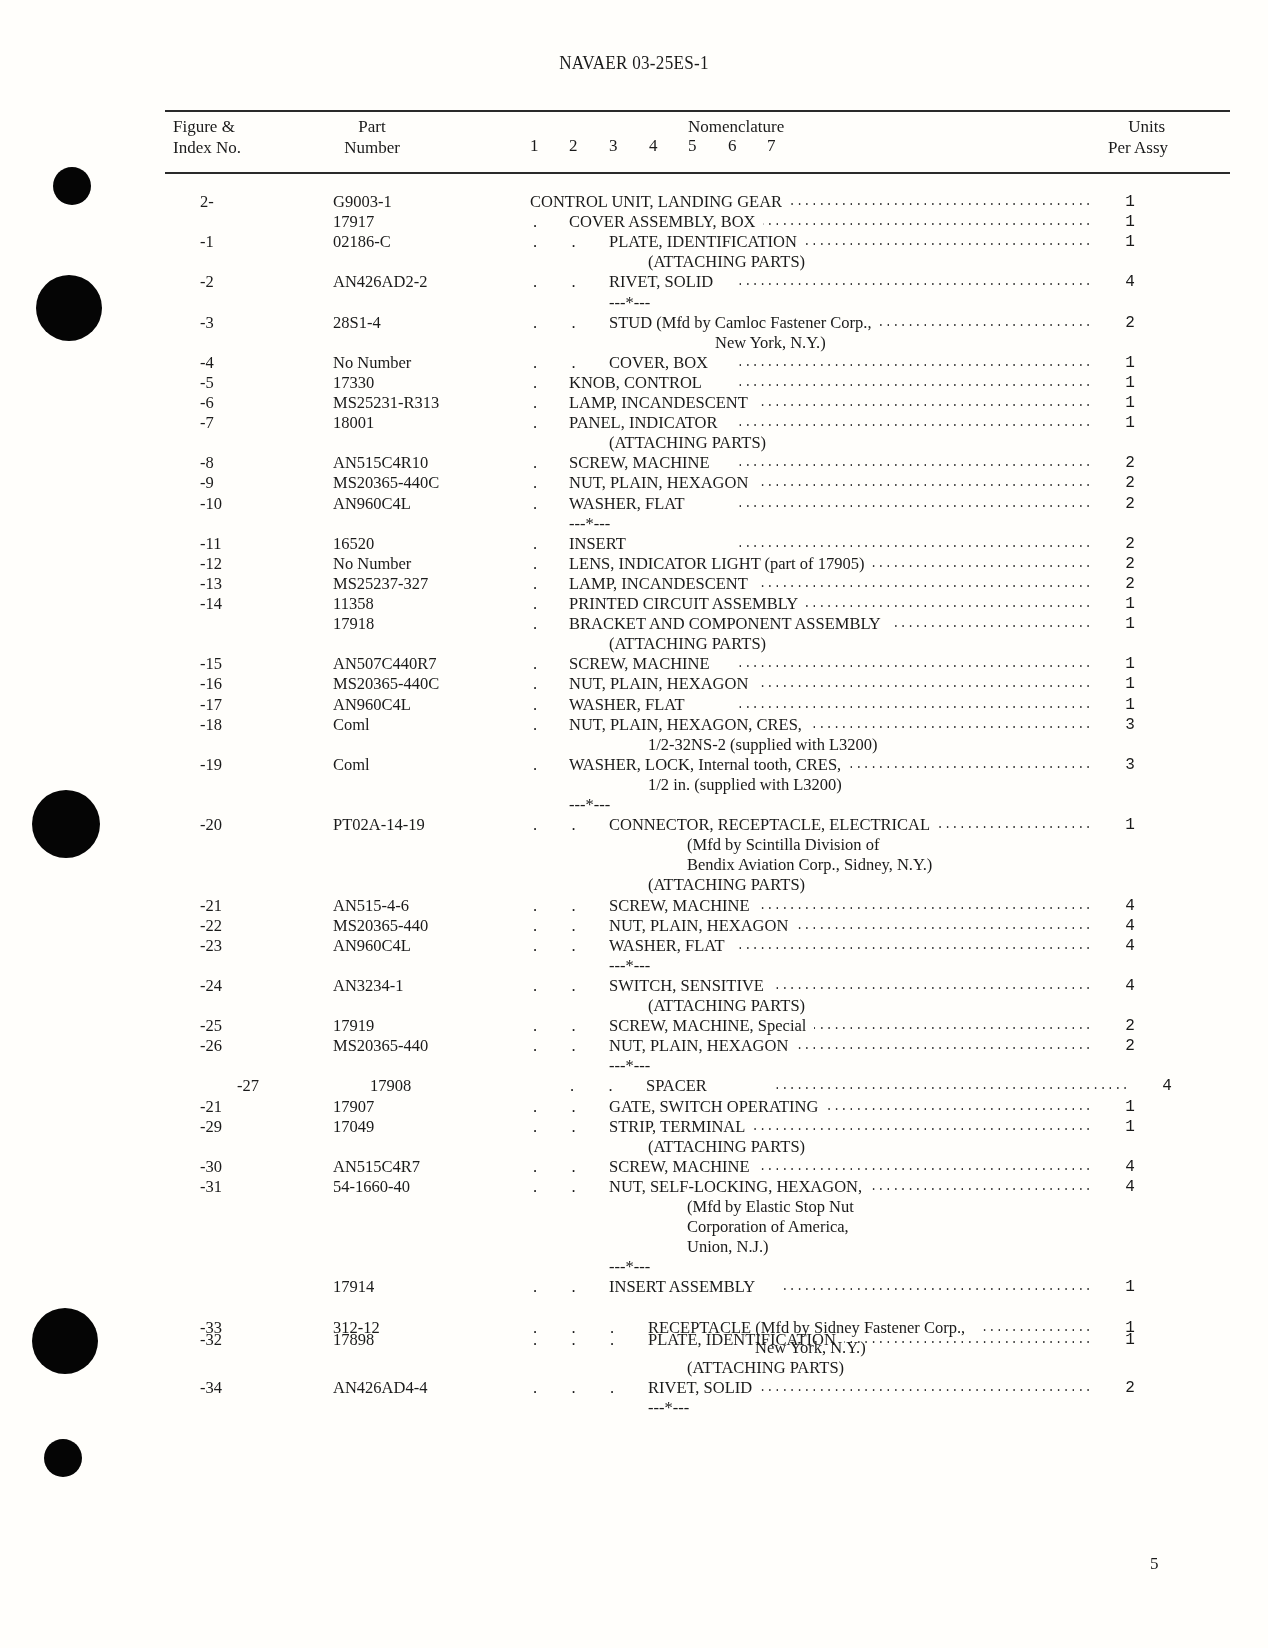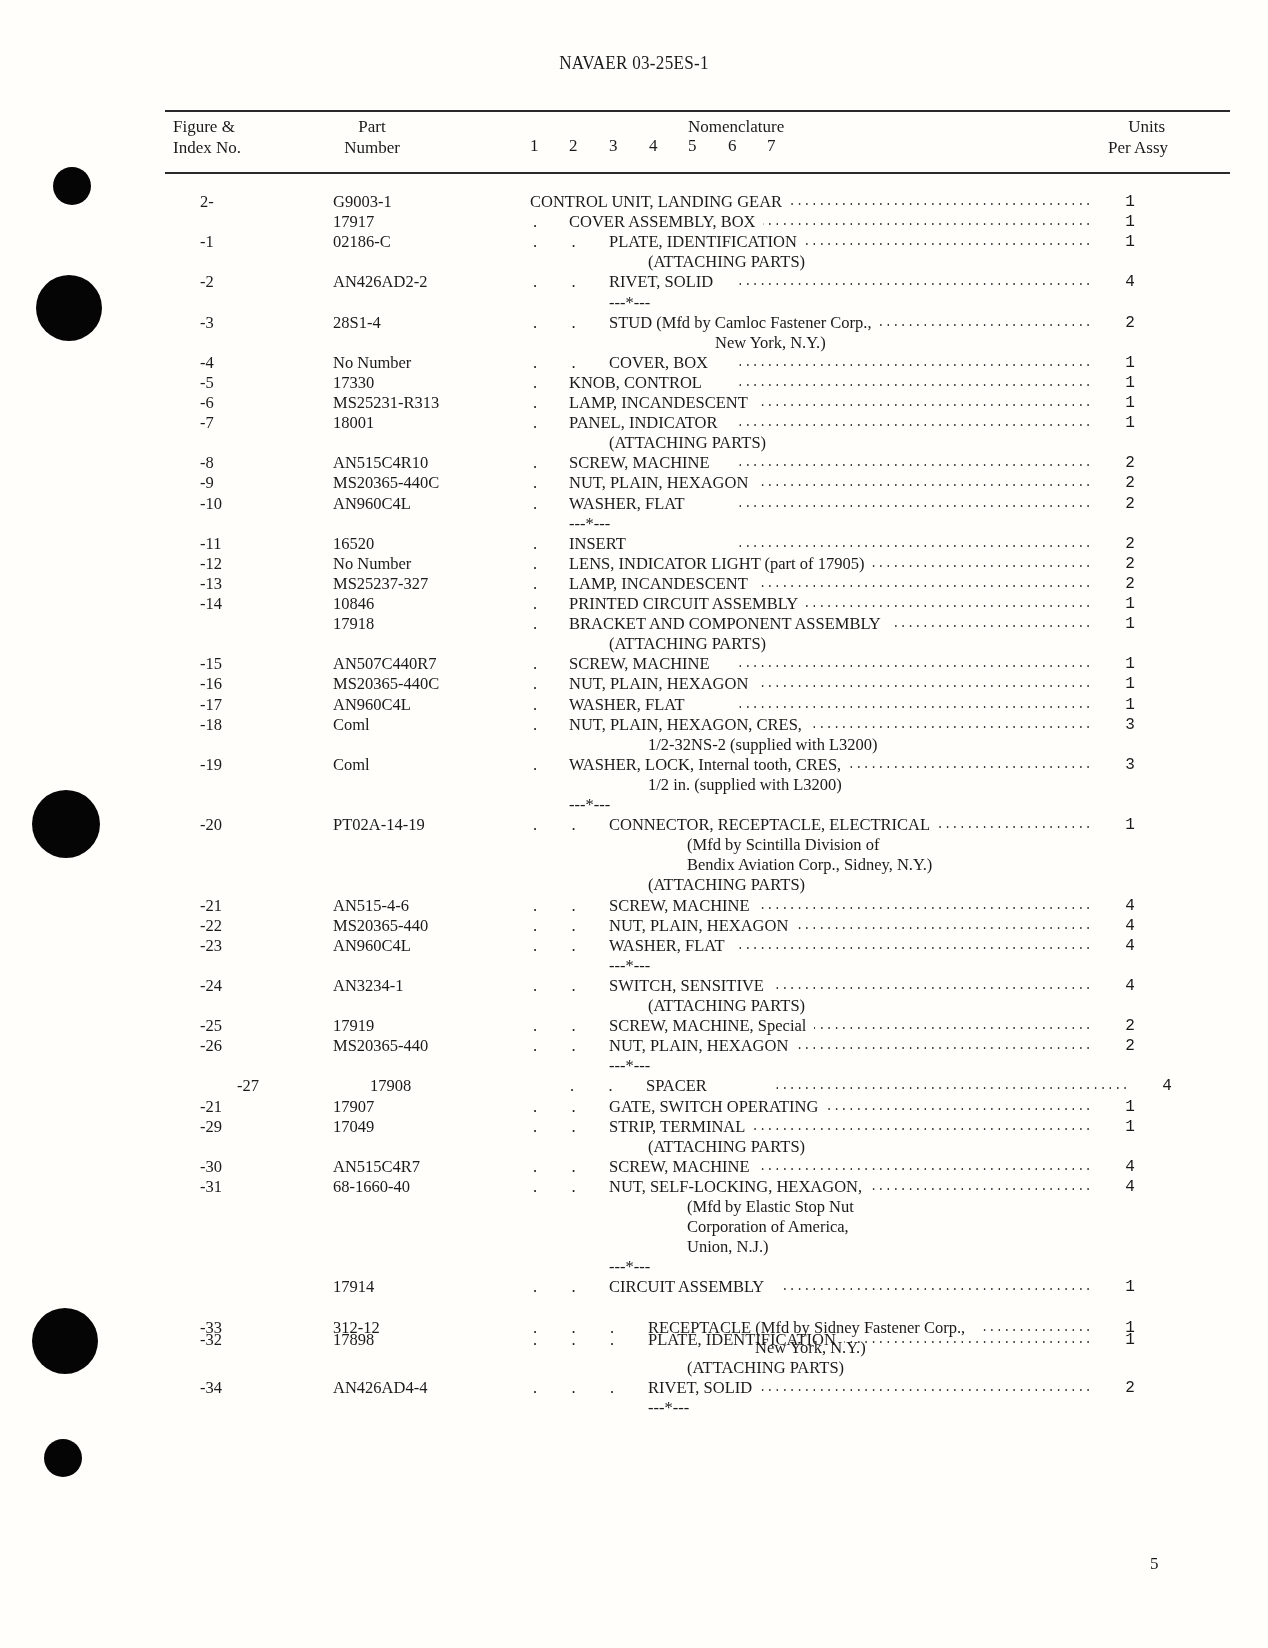--- a/index.html
+++ b/index.html
@@ -215,21 +215,21 @@
     <div class="row" style="top: 573.9px;">
       <span class="idx">-13</span>
       <span class="pn">MS25237-327</span>
       <span class="dots" style="left: 533px;">.</span>
       <span class="desc" style="left: 569px;">LAMP, INCANDESCENT</span>
       <span class="leader" style="width: 336px; left: 756px; right: auto; direction: rtl;">................................................</span>
       <span class="qty">2</span>
     </div>
     <div class="row" style="top: 594px;">
       <span class="idx">-14</span>
-      <span class="pn">10846</span>
+      <span class="pn">11358</span>
       <span class="dots" style="left: 533px;">.</span>
       <span class="desc" style="left: 569px;">PRINTED CIRCUIT ASSEMBLY</span>
       <span class="leader" style="width: 286px; left: 806px; right: auto; direction: rtl;">................................................</span>
       <span class="qty">1</span>
     </div>
     <div class="row" style="top: 614.1px;">
       <span class="idx"></span>
       <span class="pn">17918</span>
       <span class="dots" style="left: 533px;">.</span>
       <span class="desc" style="left: 569px;">BRACKET AND COMPONENT ASSEMBLY</span>
@@ -425,21 +425,21 @@
       <span class="idx">-30</span>
       <span class="pn">AN515C4R7</span>
       <span class="dots" style="left: 533px;">.</span>
       <span class="dots" style="left: 571.5px;">.</span>
       <span class="desc" style="left: 609px;">SCREW, MACHINE</span>
       <span class="leader" style="width: 334px; left: 758px; right: auto; direction: rtl;">................................................</span>
       <span class="qty">4</span>
     </div>
     <div class="row" style="top: 1176.9px;">
       <span class="idx">-31</span>
-      <span class="pn">68-1660-40</span>
+      <span class="pn">54-1660-40</span>
       <span class="dots" style="left: 533px;">.</span>
       <span class="dots" style="left: 571.5px;">.</span>
       <span class="desc" style="left: 609px;">NUT, SELF-LOCKING, HEXAGON,</span>
       <span class="leader" style="width: 222px; left: 870px; right: auto; direction: rtl;">................................................</span>
       <span class="qty">4</span>
     </div>
     <div class="row" style="top: 1197px;">
       <span class="idx"></span>
       <span class="pn"></span>
       <span class="desc" style="left: 687px;">(Mfd by Elastic Stop Nut</span>
@@ -457,21 +457,21 @@
     <div class="row" style="top: 1257.3px;">
       <span class="idx"></span>
       <span class="pn"></span>
       <span class="desc" style="left: 609px;">---*---</span>
     </div>
     <div class="row" style="top: 1277.4px;">
       <span class="idx"></span>
       <span class="pn">17914</span>
       <span class="dots" style="left: 533px;">.</span>
       <span class="dots" style="left: 571.5px;">.</span>
-      <span class="desc" style="left: 609px;">CIRCUIT ASSEMBLY</span>
+      <span class="desc" style="left: 609px;">INSERT ASSEMBLY</span>
       <span class="leader" style="width: 309px; left: 783px; right: auto; direction: rtl;">................................................</span>
       <span class="qty">1</span>
     </div>
     <div class="row" style="top: 1297.5px; margin-top: 32px;">
       <span class="idx">-32</span>
       <span class="pn">17898</span>
       <span class="dots" style="left: 533px;">.</span>
       <span class="dots" style="left: 571.5px;">.</span>
       <span class="dots" style="left: 610px;">.</span>
       <span class="desc" style="left: 648px;">PLATE, IDENTIFICATION</span>

